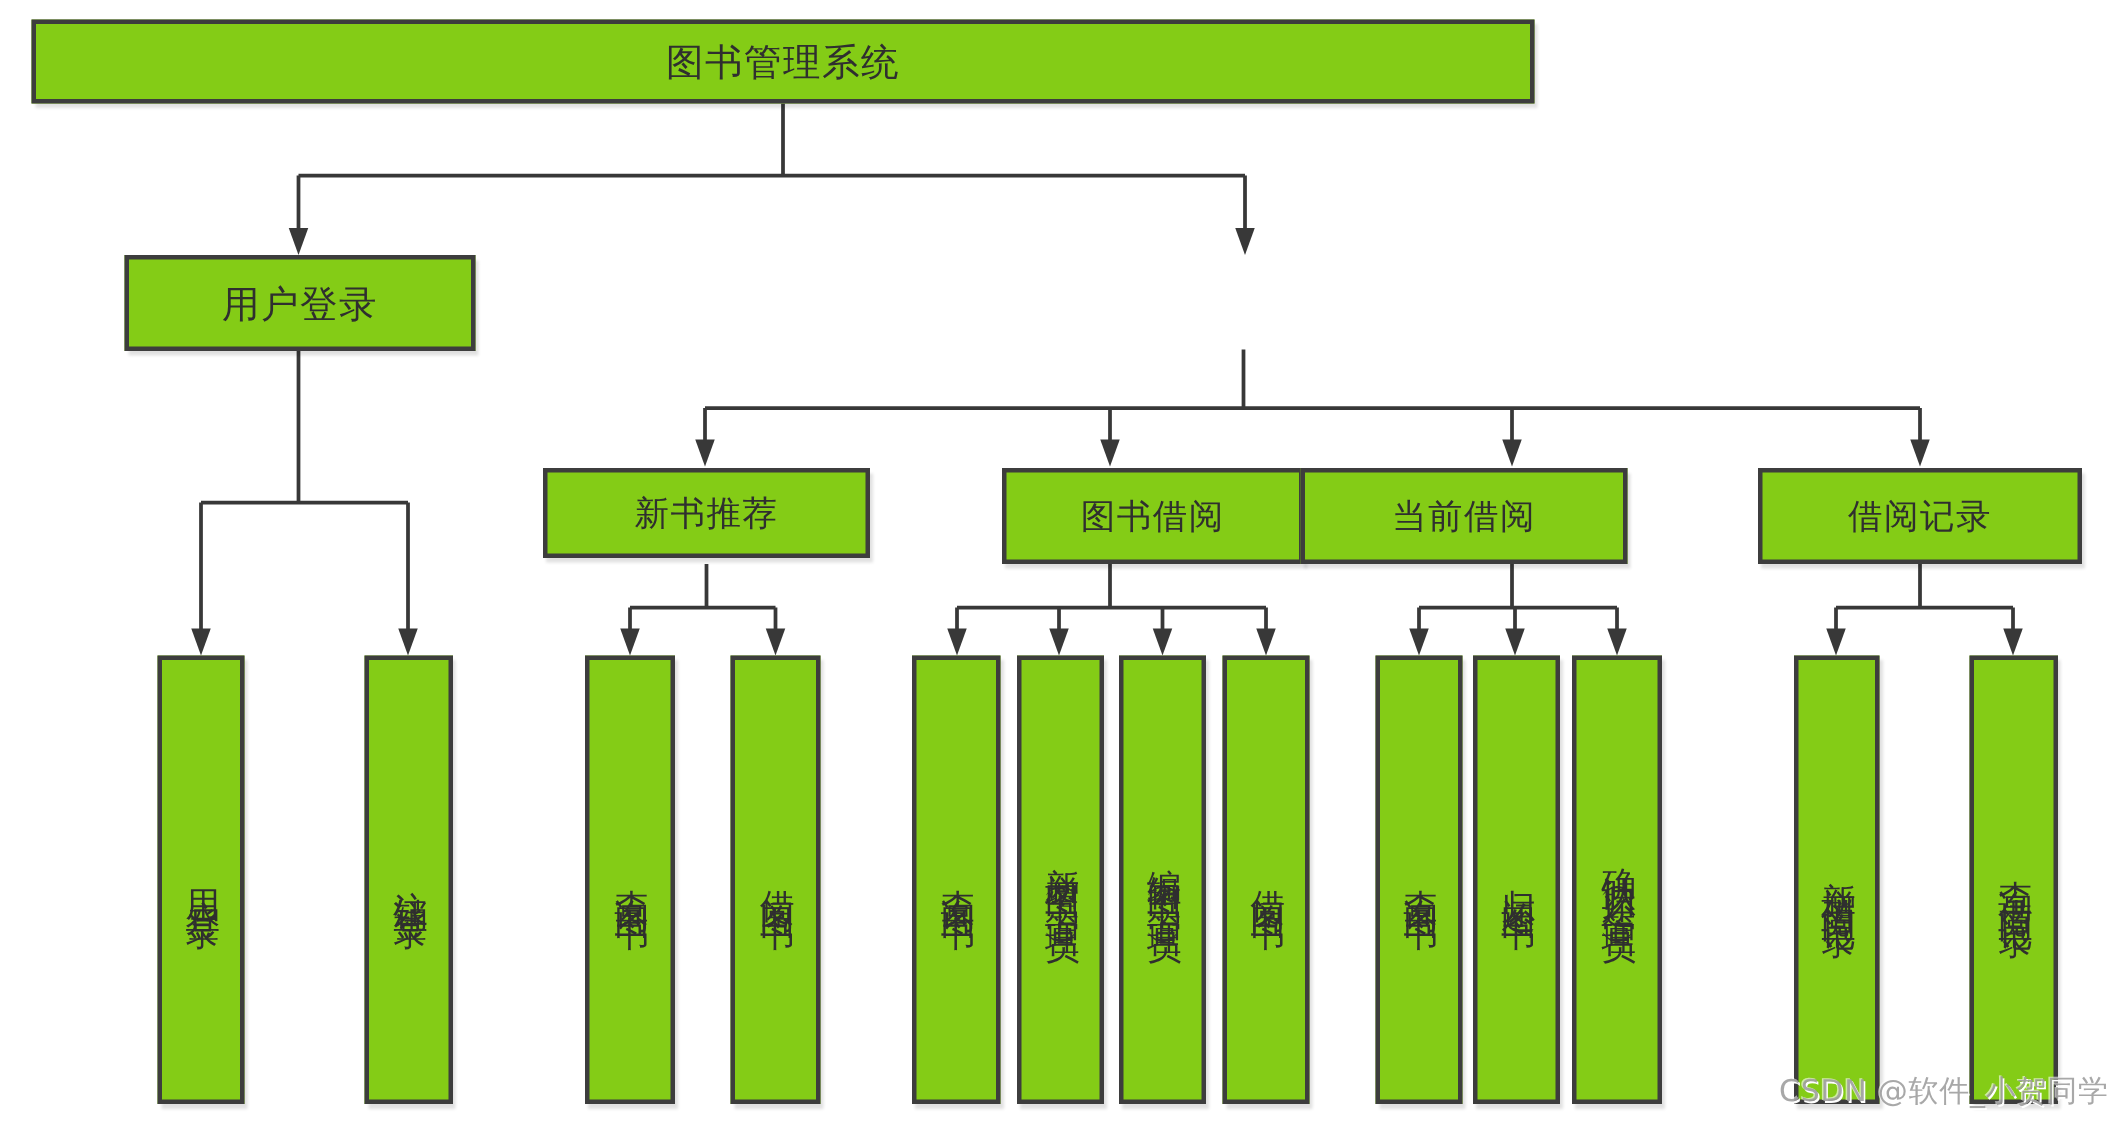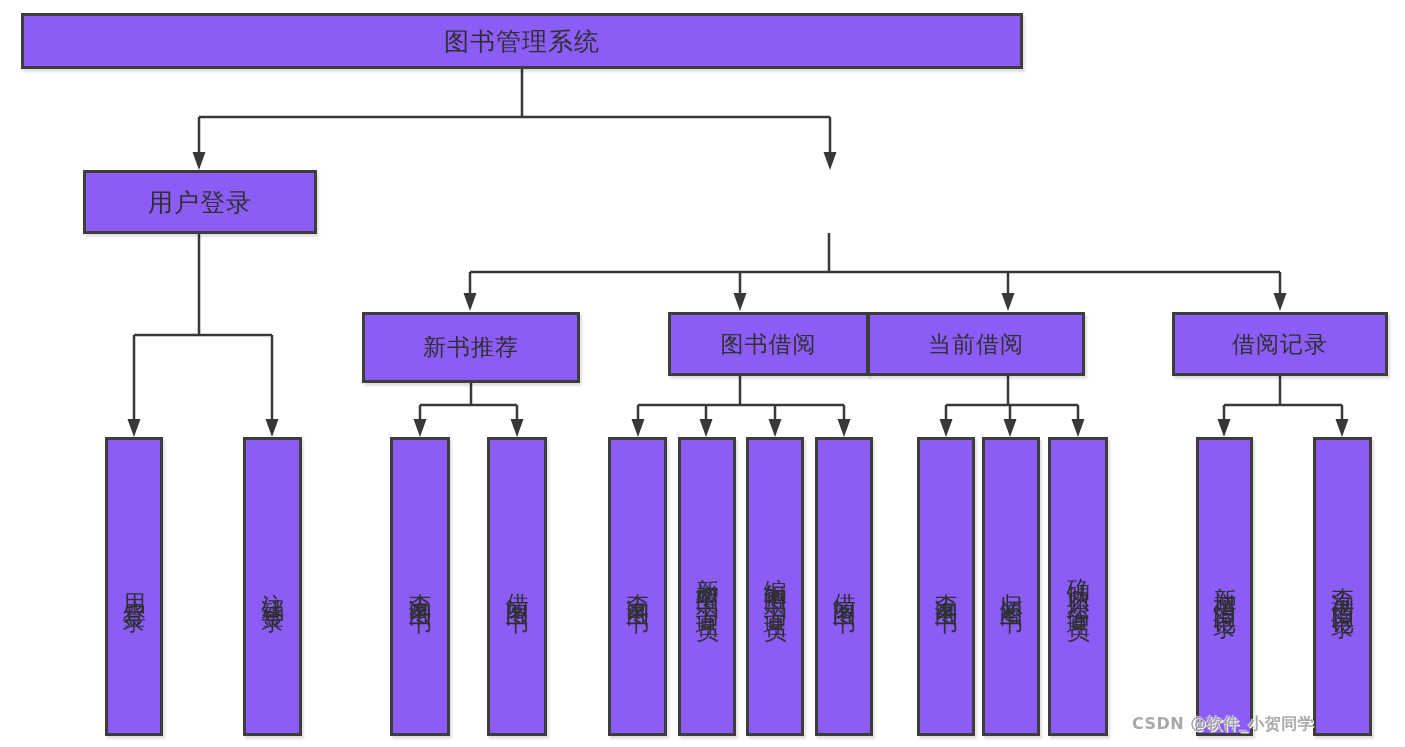--- a/index.html
+++ b/index.html
@@ -1,34 +1,34 @@
 <!DOCTYPE html>
 <html><head>
 <meta charset="utf-8">
 <style>
   html,body{margin:0;padding:0;background:#ffffff;}
   body{font-family:"DejaVu Sans","Liberation Sans",sans-serif;}
   #canvas{position:relative;width:1405px;height:747px;background:#ffffff;overflow:hidden;}
   #wires{position:absolute;left:0;top:0;width:1405px;height:747px;}
   .box{
-    position:absolute;box-sizing:border-box;background:#8b5cf6;
+    position:absolute;box-sizing:border-box;background:#84cc16;
     border:3px solid #3d3d3d;display:flex;align-items:center;justify-content:center;
     box-shadow:2px 3px 2px rgba(0,0,0,0.12);color:#2f2f2f;
   }
   .box .hl{font-size:25px;letter-spacing:1px;white-space:nowrap;}
   .lv3 .hl{font-size:23px;}
   .vtext{
     writing-mode:vertical-rl;text-orientation:mixed;
     font-size:23px;letter-spacing:6px;line-height:1.1;white-space:nowrap;
   }
   .watermark{
-    position:absolute;left:1132px;top:714px;width:210px;
-    font-size:16px;color:rgba(158,158,158,0.9);
+    position:absolute;left:1186px;top:714px;width:210px;
+    font-size:20px;color:rgba(158,158,158,0.9);
     text-shadow:1px 1px 0 #ffffff, -1px -1px 0 rgba(255,255,255,0.6);
-    white-space:nowrap;letter-spacing:0.5px;font-weight:bold;
+    white-space:nowrap;letter-spacing:0.5px;
   }
 </style>
 </head>
 <body>
 
 <div id="canvas">
 
   <svg id="wires" viewBox="0 0 1405 747" xmlns="http://www.w3.org/2000/svg">
     <g stroke="#383838" stroke-width="2.5" fill="none">
 
@@ -70,21 +70,21 @@
   </svg>
 
   <div class="box" style="left:21px;top:13px;width:1002px;height:56px">
     <span class="hl">图书管理系统</span>
   </div>
 
   <div class="box" style="left:83px;top:170px;width:234px;height:64px">
     <span class="hl">用户登录</span>
   </div>
 
-  <div class="box lv3" style="left:362px;top:312px;width:218px;height:71px">
+  <div class="box lv3" style="left:362px;top:312px;width:218px;height:60px">
     <span class="hl">新书推荐</span>
   </div>
   <div class="box lv3" style="left:668px;top:312px;width:201px;height:64px">
     <span class="hl">图书借阅</span>
   </div>
   <div class="box lv3" style="left:867px;top:312px;width:218px;height:64px">
     <span class="hl">当前借阅</span>
   </div>
   <div class="box lv3" style="left:1172px;top:312px;width:216px;height:64px">
     <span class="hl">借阅记录</span>

